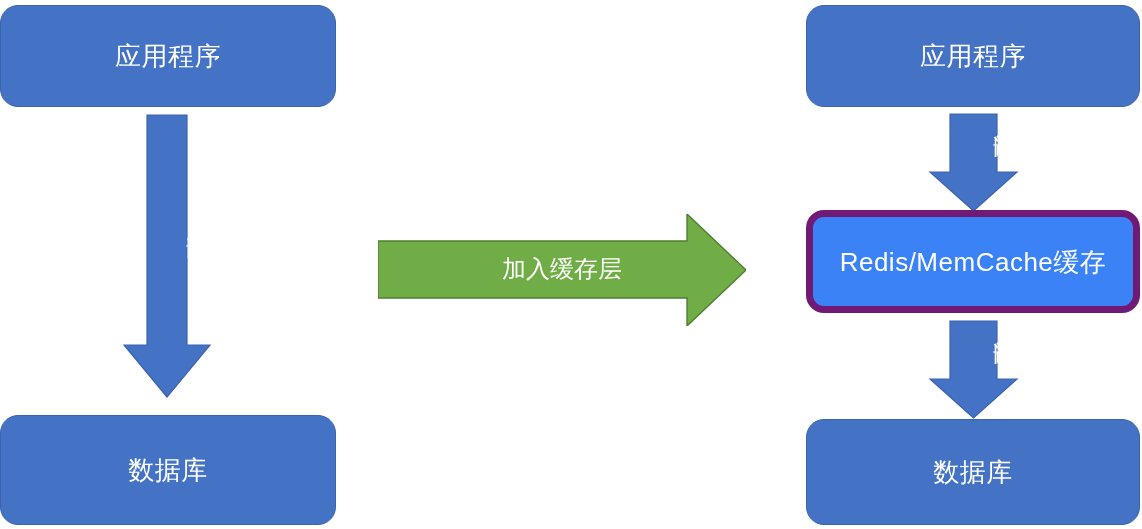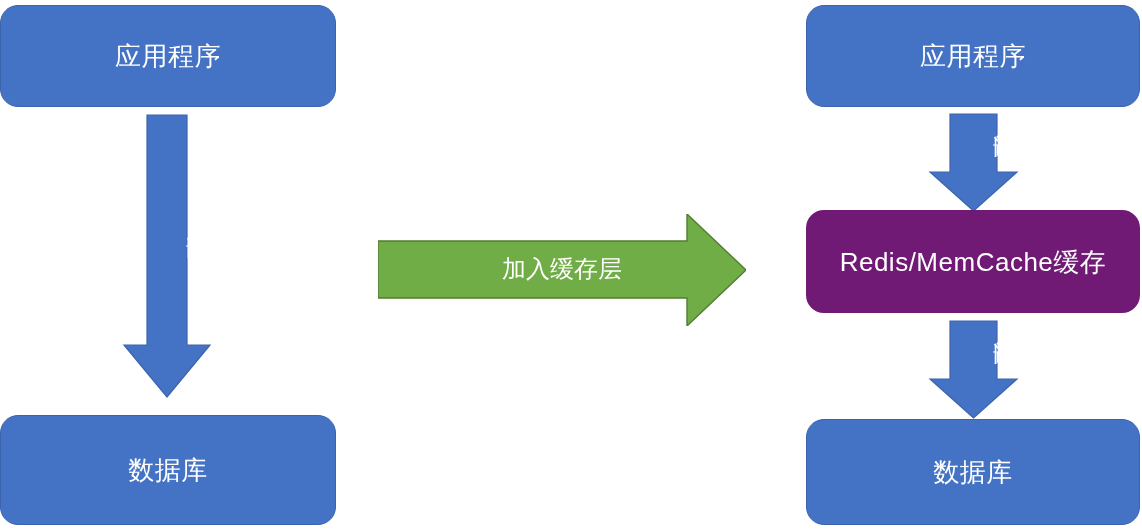--- a/index.html
+++ b/index.html
@@ -31,22 +31,22 @@
     align-items: center;
     justify-content: center;
     color: #ffffff;
     letter-spacing: 0.5px;
   }
   .box.blue {
     background: #4472C4;
     border: 1px solid #3c64ad;
   }
   .box.orange {
-    background: #701a75;
-    border: 4px solid #701a75;
+    background: #3b82f6;
+    border: 7px solid #701a75;
   }
   .box-label {
     font-size: 26px;
     line-height: 1;
     white-space: nowrap;
     color: #ffffff;
   }
 
   
   .down-arrow {

